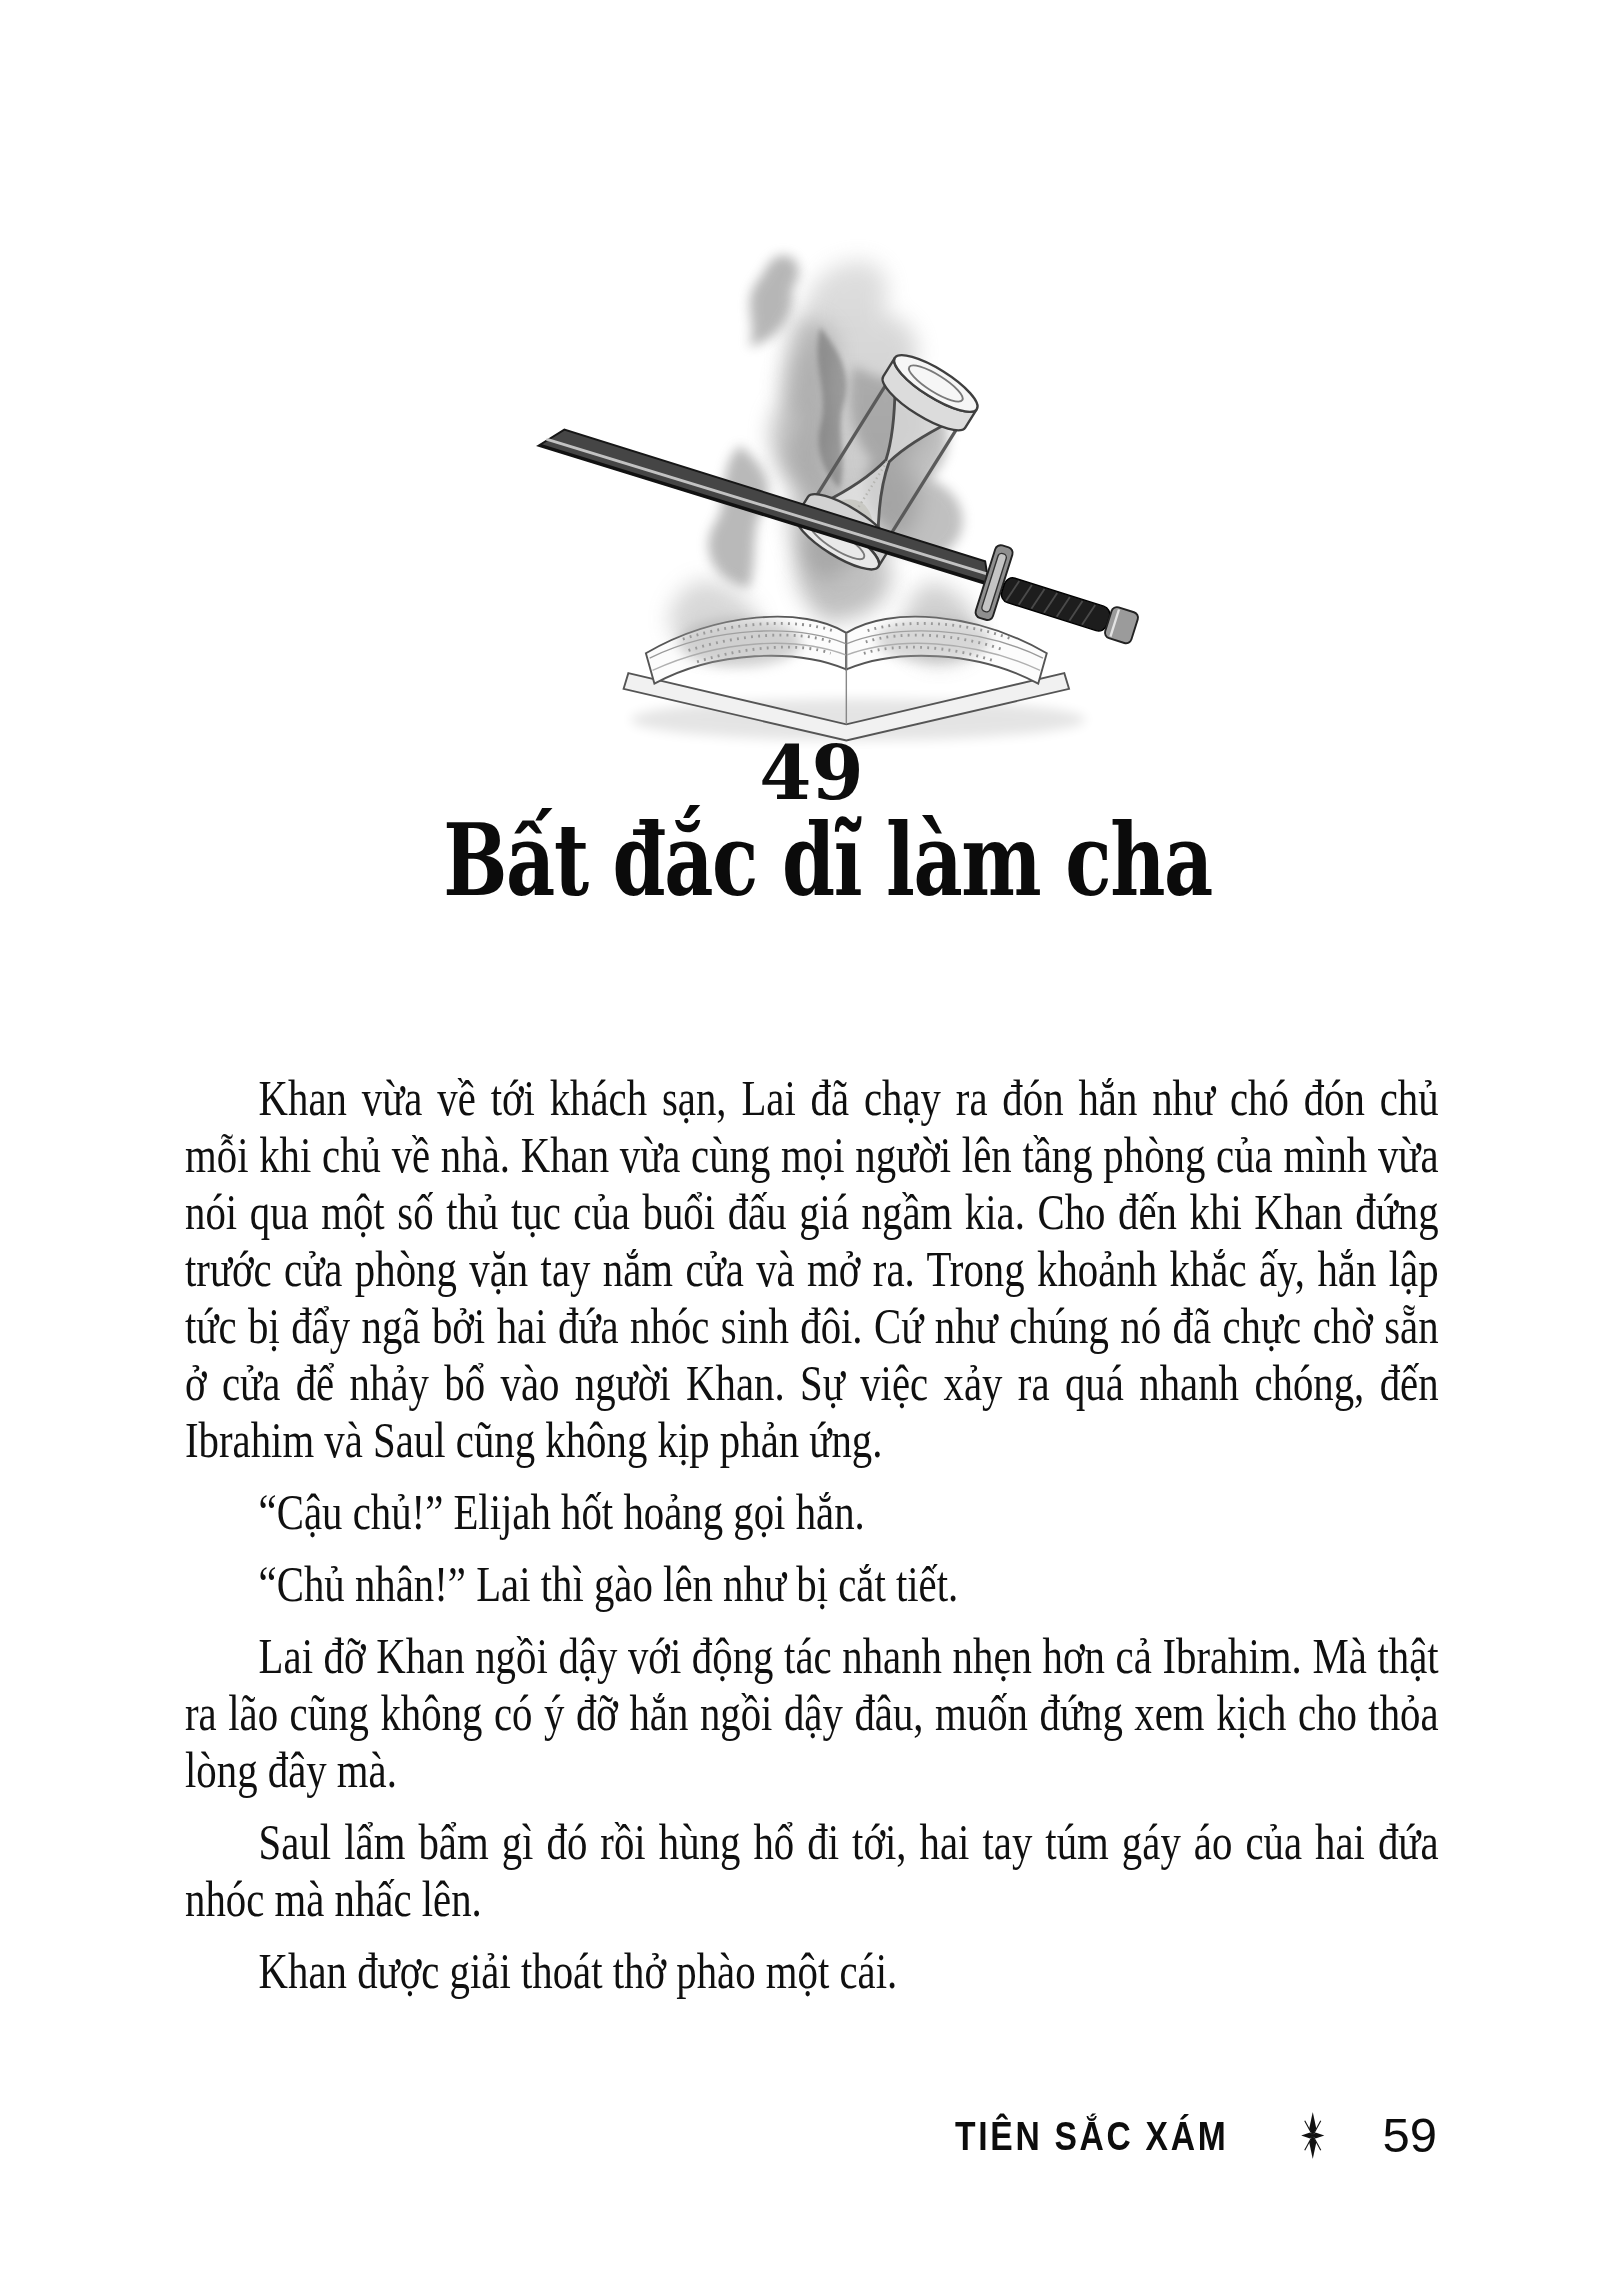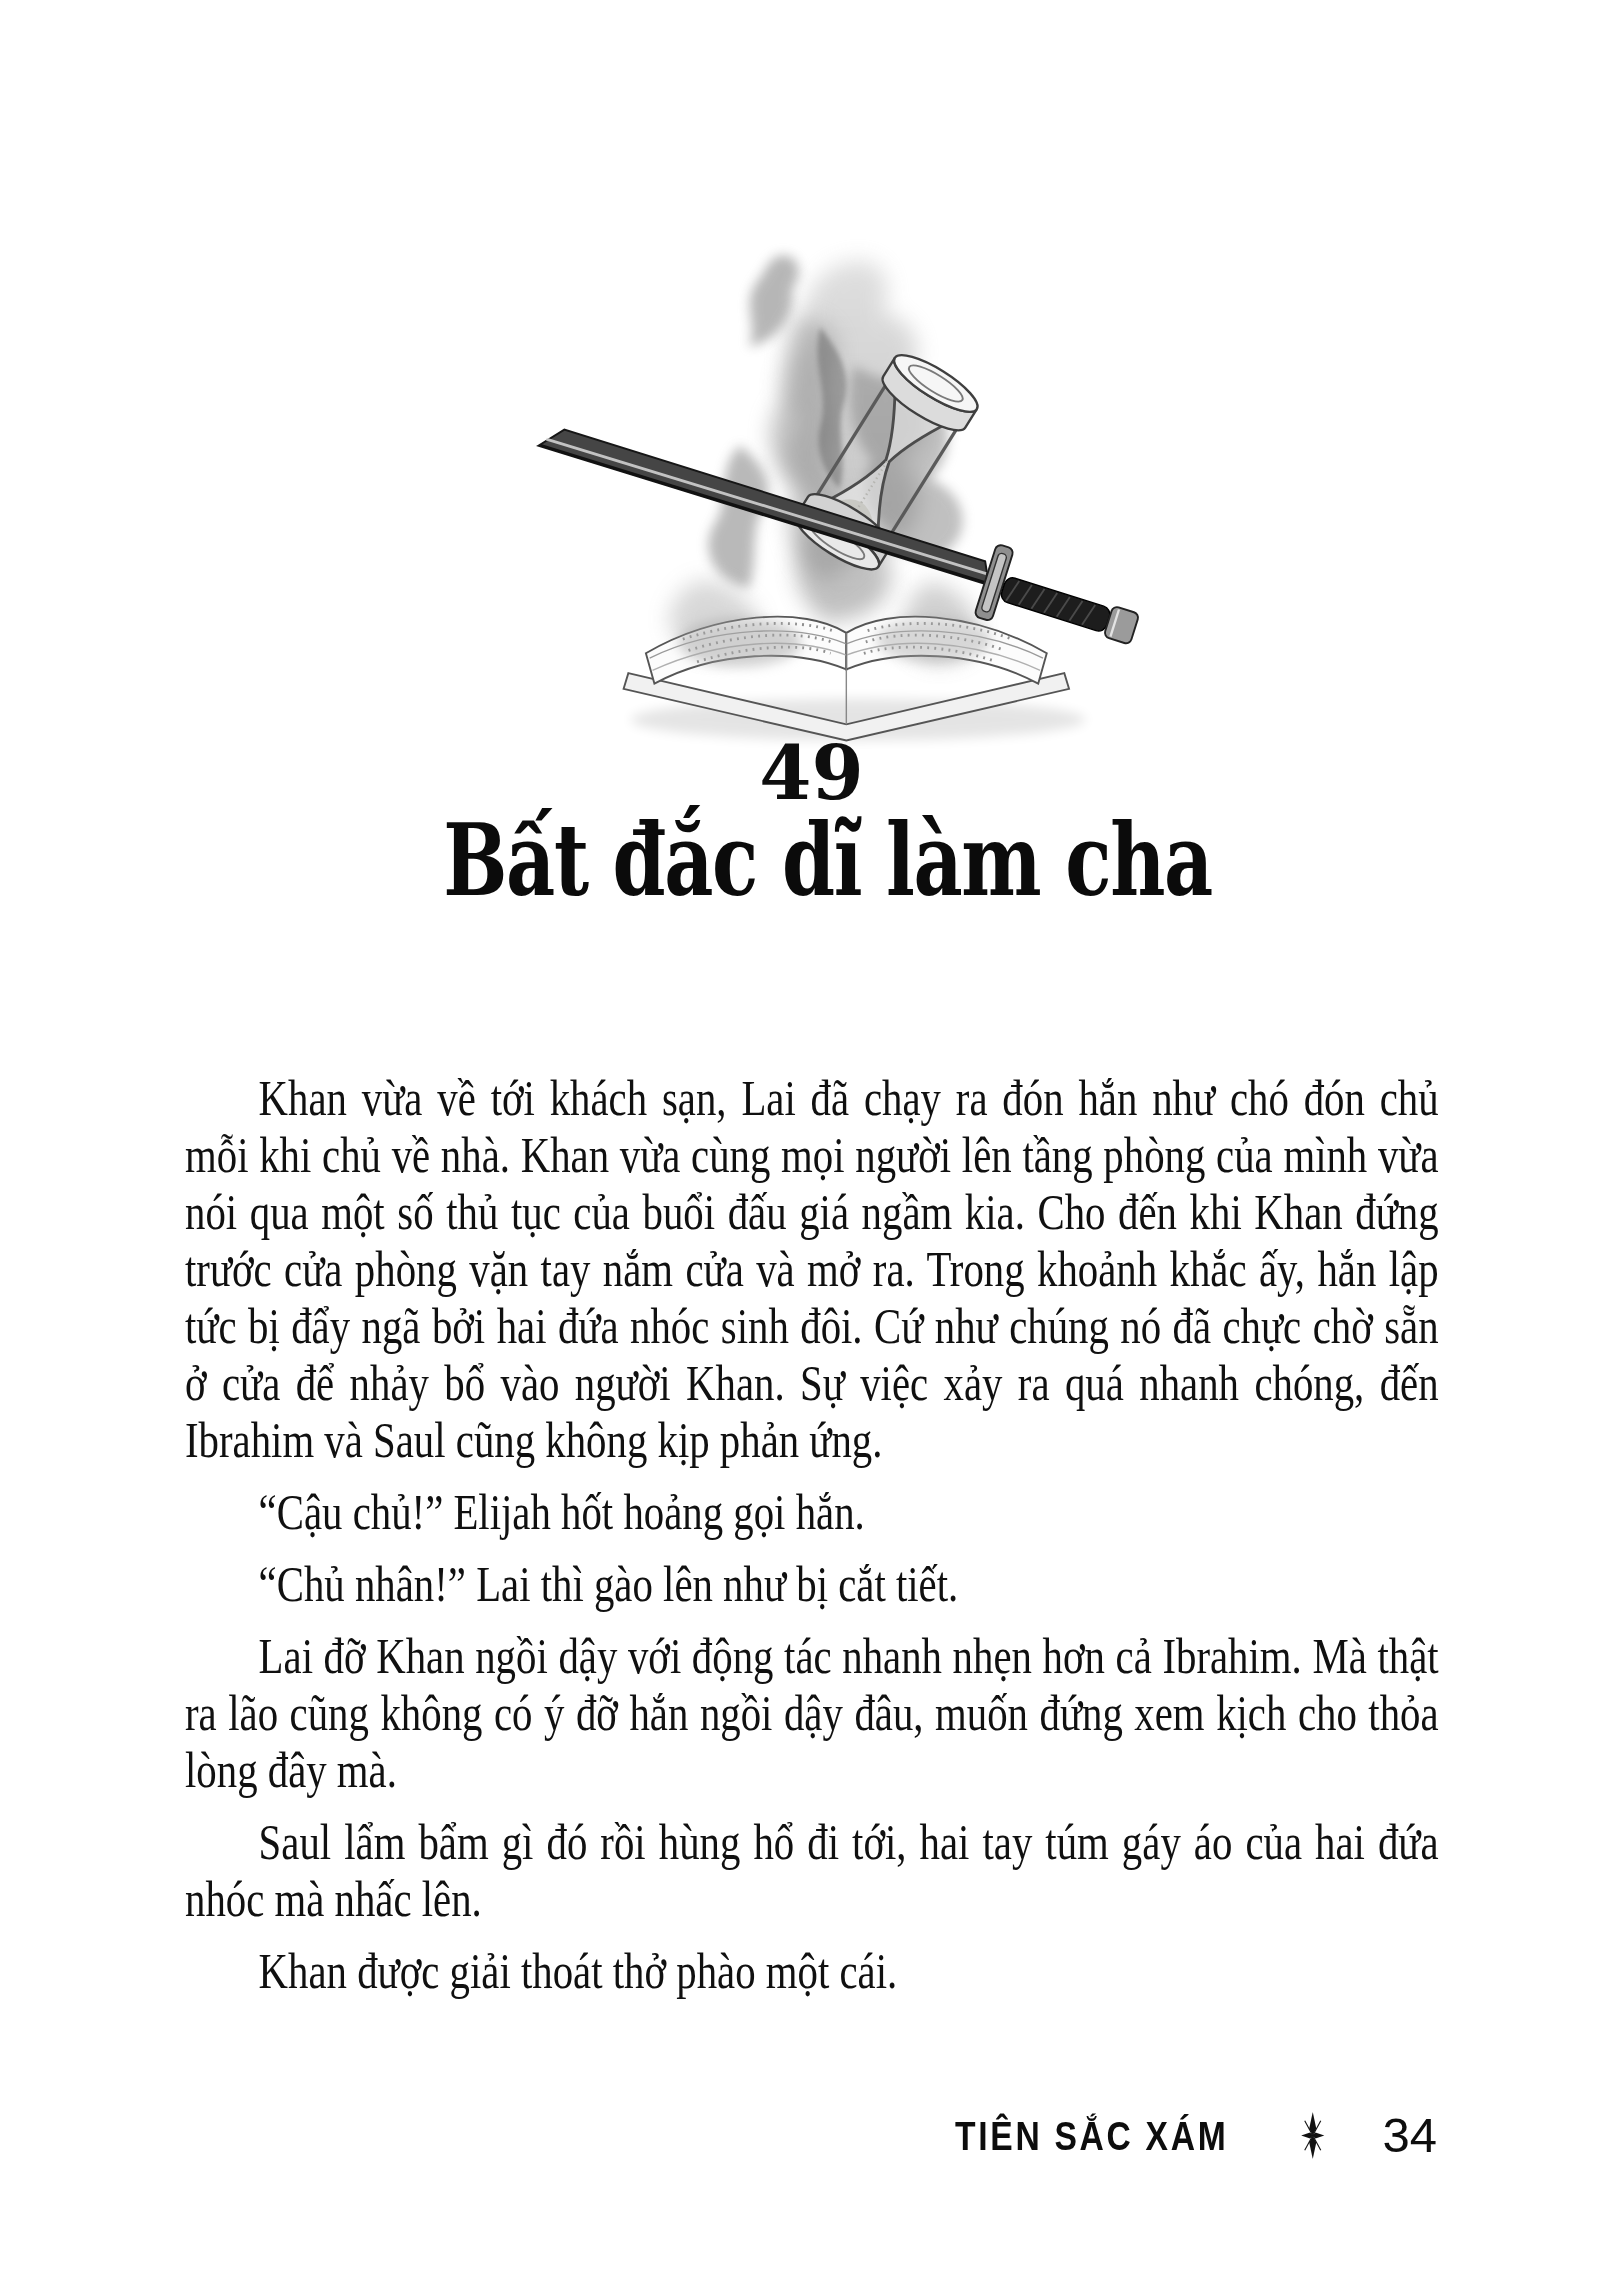--- a/index.html
+++ b/index.html
@@ -202,17 +202,17 @@
   <footer class="page-footer">
     <span class="book-title">TIÊN SẮC XÁM</span>
     <svg class="ornament" viewBox="0 0 60 110" xmlns="http://www.w3.org/2000/svg">
       <line x1="12" y1="22" x2="48" y2="88" stroke="#111" stroke-width="2.5"></line>
       <line x1="48" y1="22" x2="12" y2="88" stroke="#111" stroke-width="2.5"></line>
       <path d="M30,2 L38,40 L30,54 L22,40 Z" fill="#111"></path>
       <path d="M30,108 L38,70 L30,56 L22,70 Z" fill="#111"></path>
       <path d="M4,55 L24,48 L31,55 L24,62 Z" fill="#111"></path>
       <path d="M56,55 L36,48 L29,55 L36,62 Z" fill="#111"></path>
     </svg>
-    <span class="page-number">34</span>
+    <span class="page-number">59</span>
   </footer>
 
 </div>
 
 
 </body></html>

